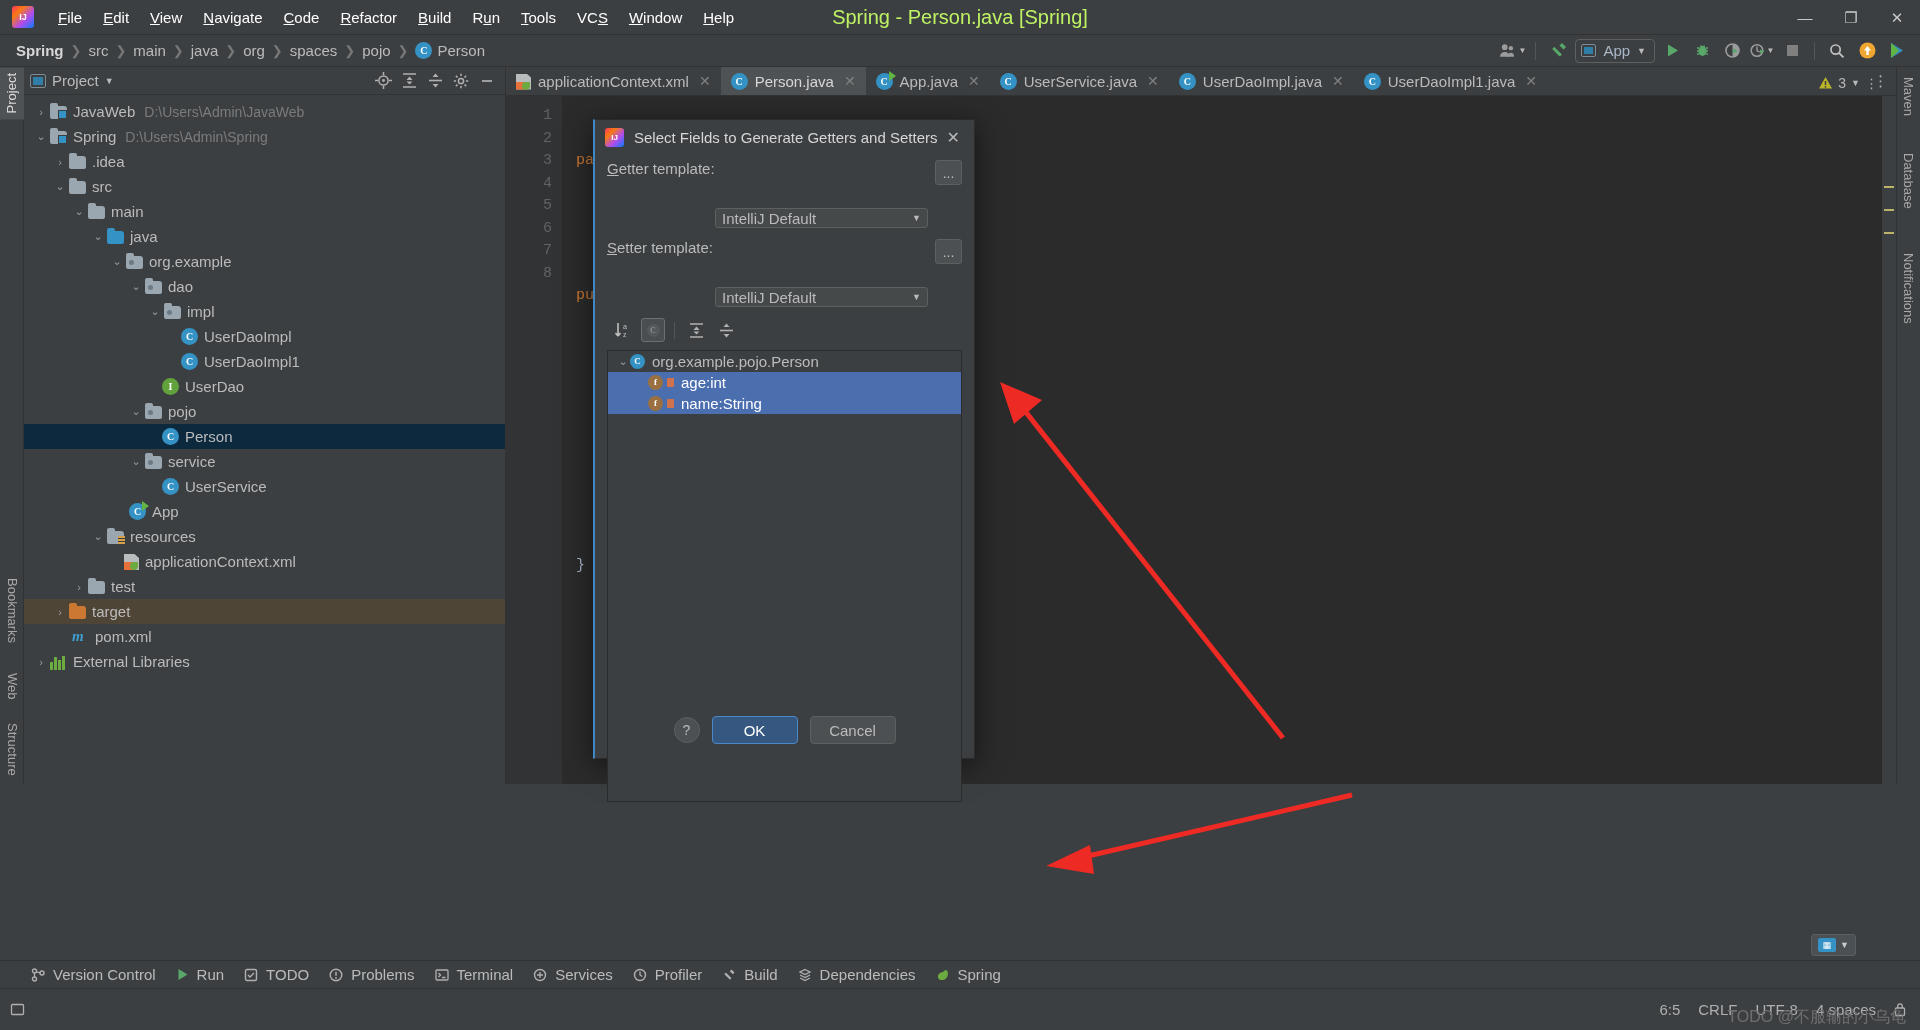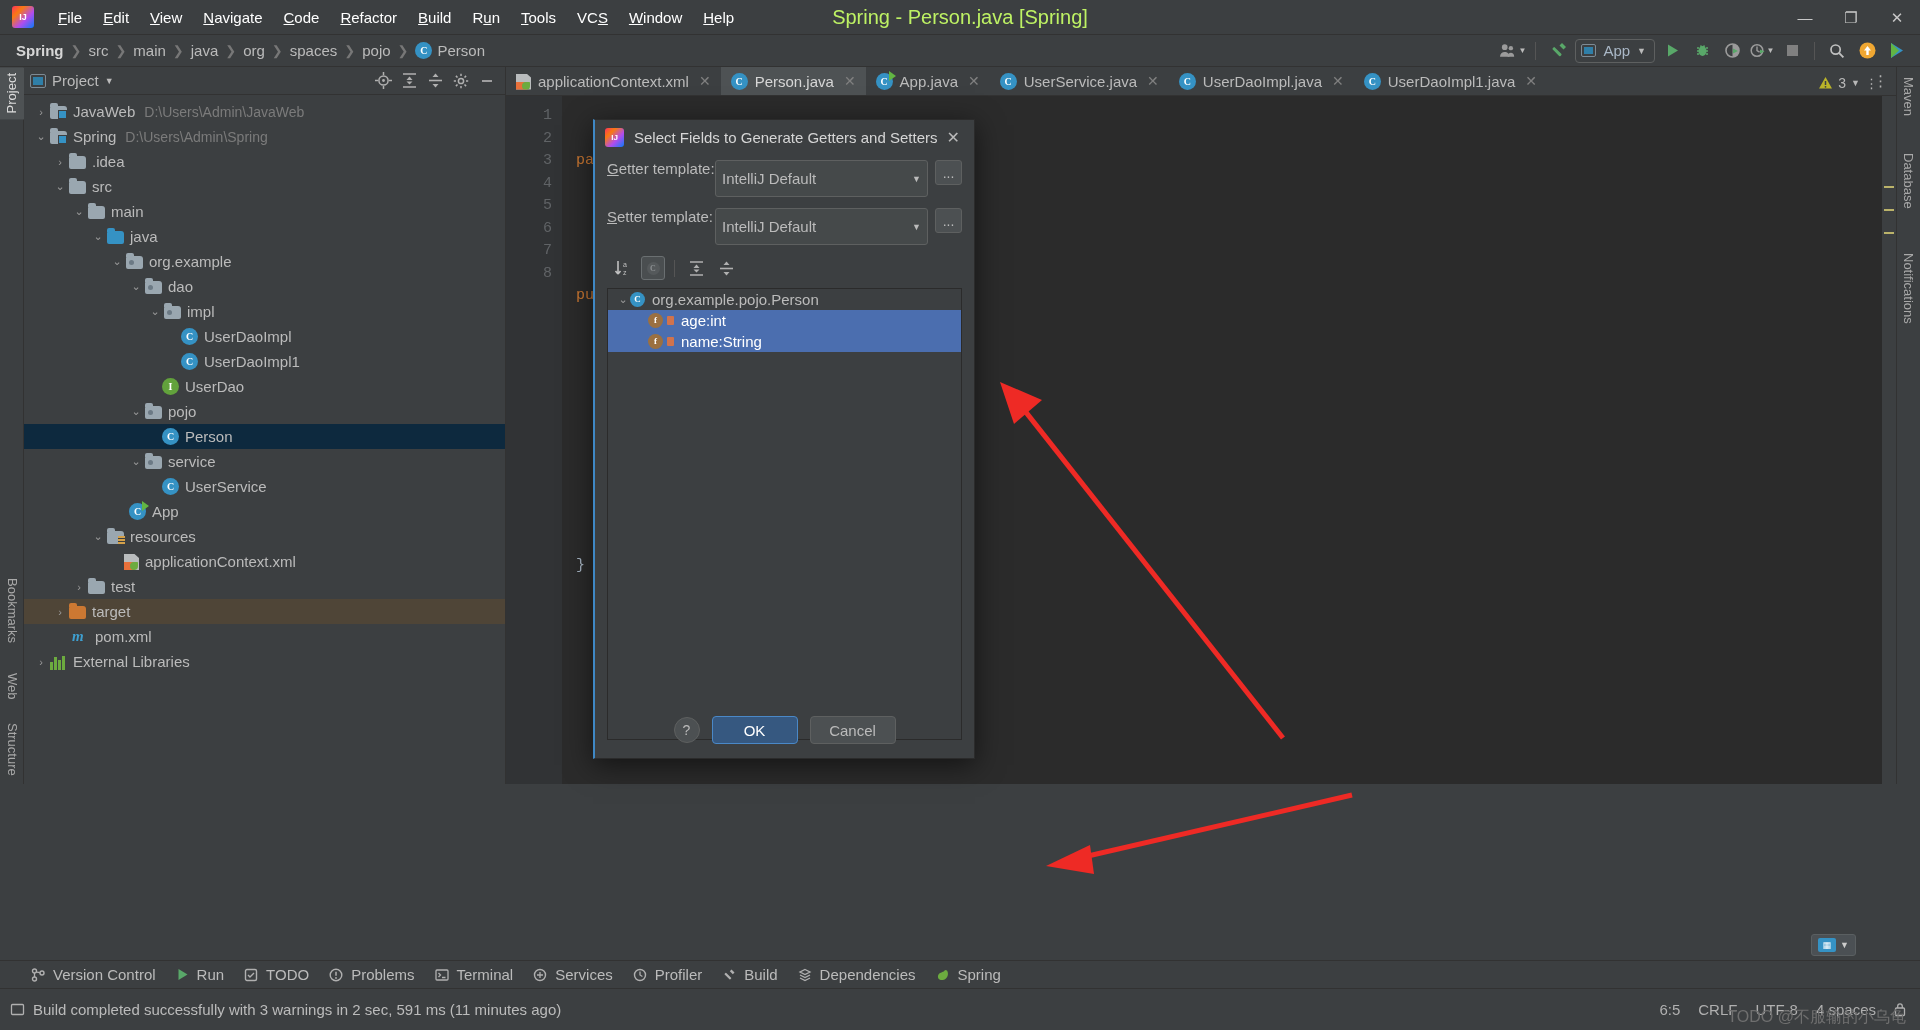--- a/index.html
+++ b/index.html
@@ -250,23 +250,23 @@
   .dlg-ij::after {
     content: "IJ"; position: absolute; inset: 0; display: flex; align-items: center;
     justify-content: center; color: #fff; font-size: 8px; font-weight: bold;
   }
   .dlg-close { margin-left: auto; color: #b9b9b9; font-size: 16px; padding: 2px 6px; }
   .dlg-body { padding: 6px 12px 0 12px; }
   .frow { display: flex; align-items: flex-start; margin-bottom: 11px; }
   .flabel { font-size: 15px; color: #bbbbbb; width: 108px; flex: none; }
   .flabel u { text-decoration: underline; }
   .combo {
-    flex: 1; height: 37px; background: #45494a; border: 1px solid #5e6060;
+    flex: 1; height: 20px; background: #45494a; border: 1px solid #5e6060;
     border-radius: 3px; display: flex; align-items: center; padding: 0 6px;
-    color: #bbbbbb; font-size: 15px; position: relative;
+    color: #bbbbbb; font-size: 15px; position: relative; margin-top: 48px;
   }
   .combo .arrow { margin-left: auto; color: #bbbbbb; font-size: 9px; }
   .ellipsis-btn {
     width: 27px; height: 25px; margin-left: 7px; background: #4c5052;
     border: 1px solid #5e6060; border-radius: 3px; color: #bbbbbb;
     display: flex; align-items: center; justify-content: center; font-size: 14px;
   }
 
   .dlg-tb { display: flex; align-items: center; gap: 6px; margin: 6px 0 8px 4px; }
   .dtb-ic {
@@ -908,21 +908,20 @@
         <path d="M11 2.5 C13 5.5 12 11 7 12 C2.5 12.8 1 9 2.5 6.5 C4 4 8 4.5 9 2" fill="#6cab3f"></path>
       </svg>
     <span>Spring</span>
   </div>
 </div>
 
 <div class="statusbar">
   <svg width="15" height="15" viewBox="0 0 15 15" style="margin-right:8px">
       <rect x="1.5" y="2.5" width="12" height="10" rx="1" fill="none" stroke="#b0b0b0" stroke-width="1.3"></rect>
     </svg>
-  <span>Build completed successfully with 3 warnings in 2 sec, 591 ms (11 minutes ago)</span>
   <div class="sb-right">
     <span>6:5</span>
     <span>CRLF</span>
     <span>UTF-8</span>
     <span>4 spaces</span>
     <svg width="12" height="15" viewBox="0 0 12 15">
         <rect x="1.5" y="6" width="9" height="7.5" rx="1" fill="none" stroke="#b0b0b0" stroke-width="1.3"></rect>
         <path d="M3.7 6V4.2a2.3 2.3 0 0 1 4.6 0V6" fill="none" stroke="#b0b0b0" stroke-width="1.3"></path>
       </svg>
   </div>

